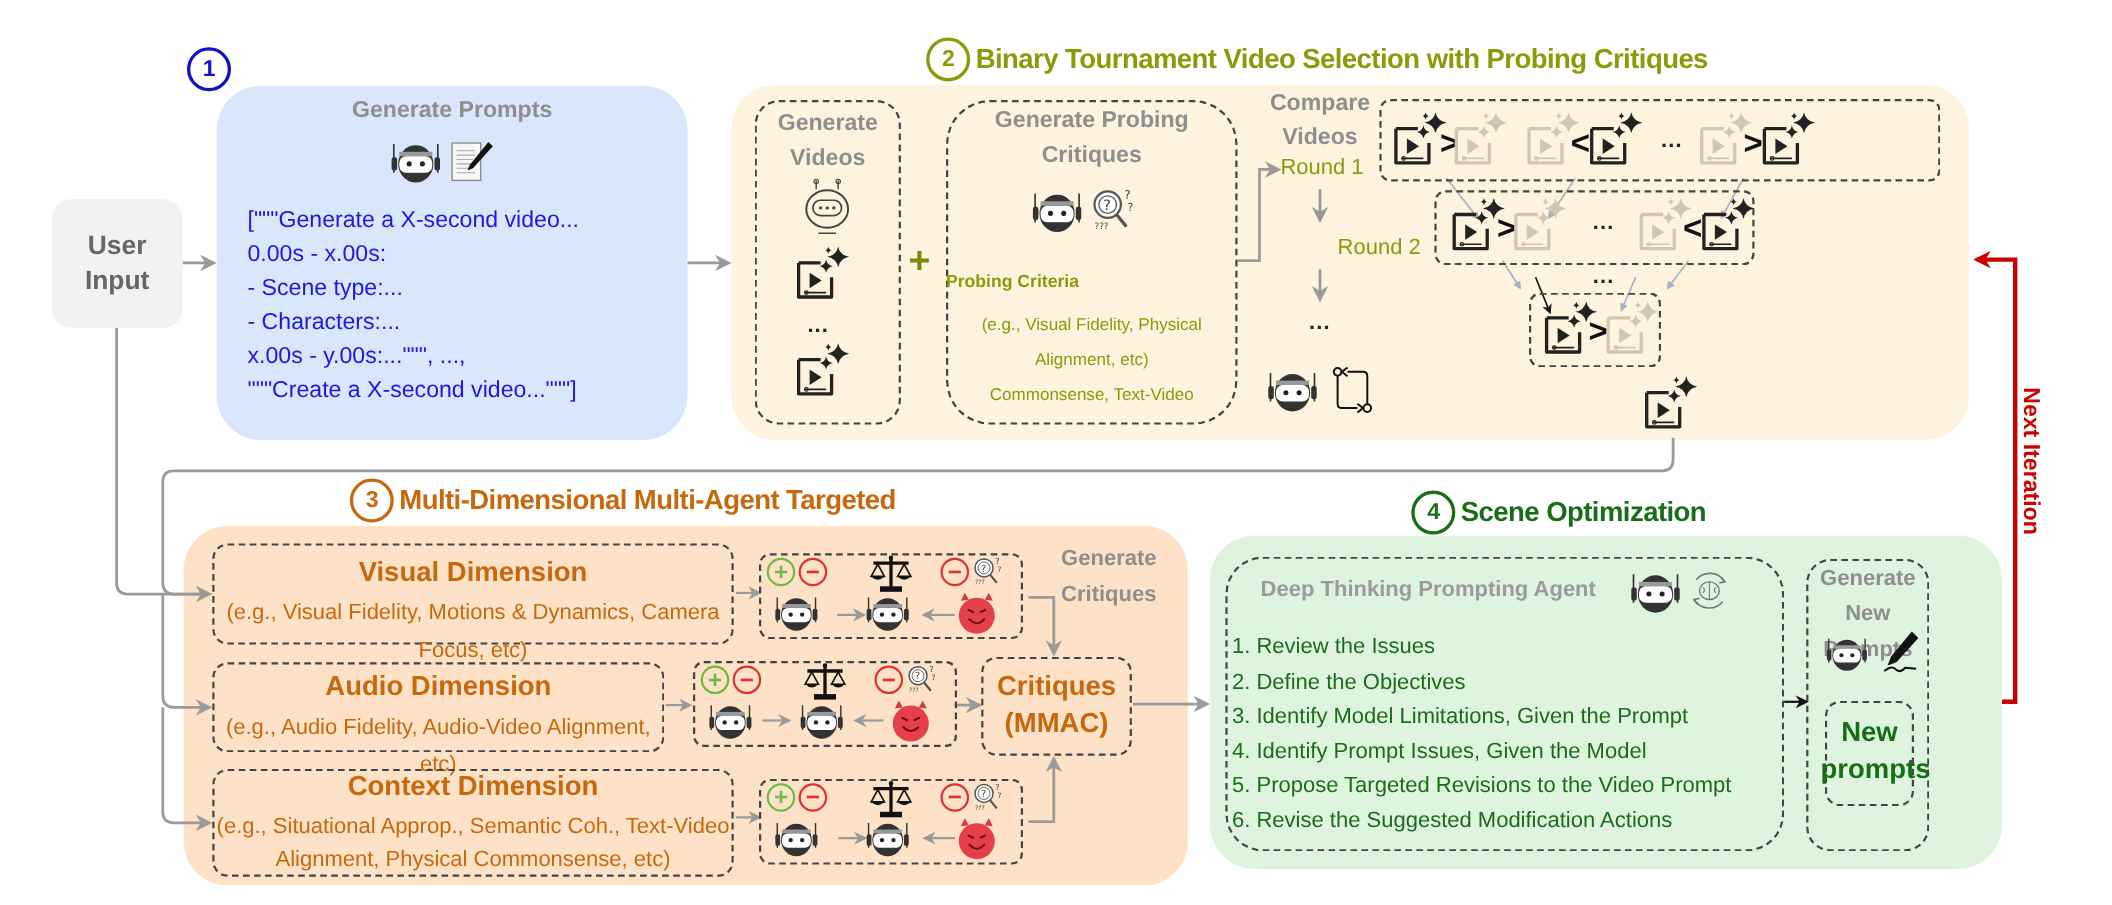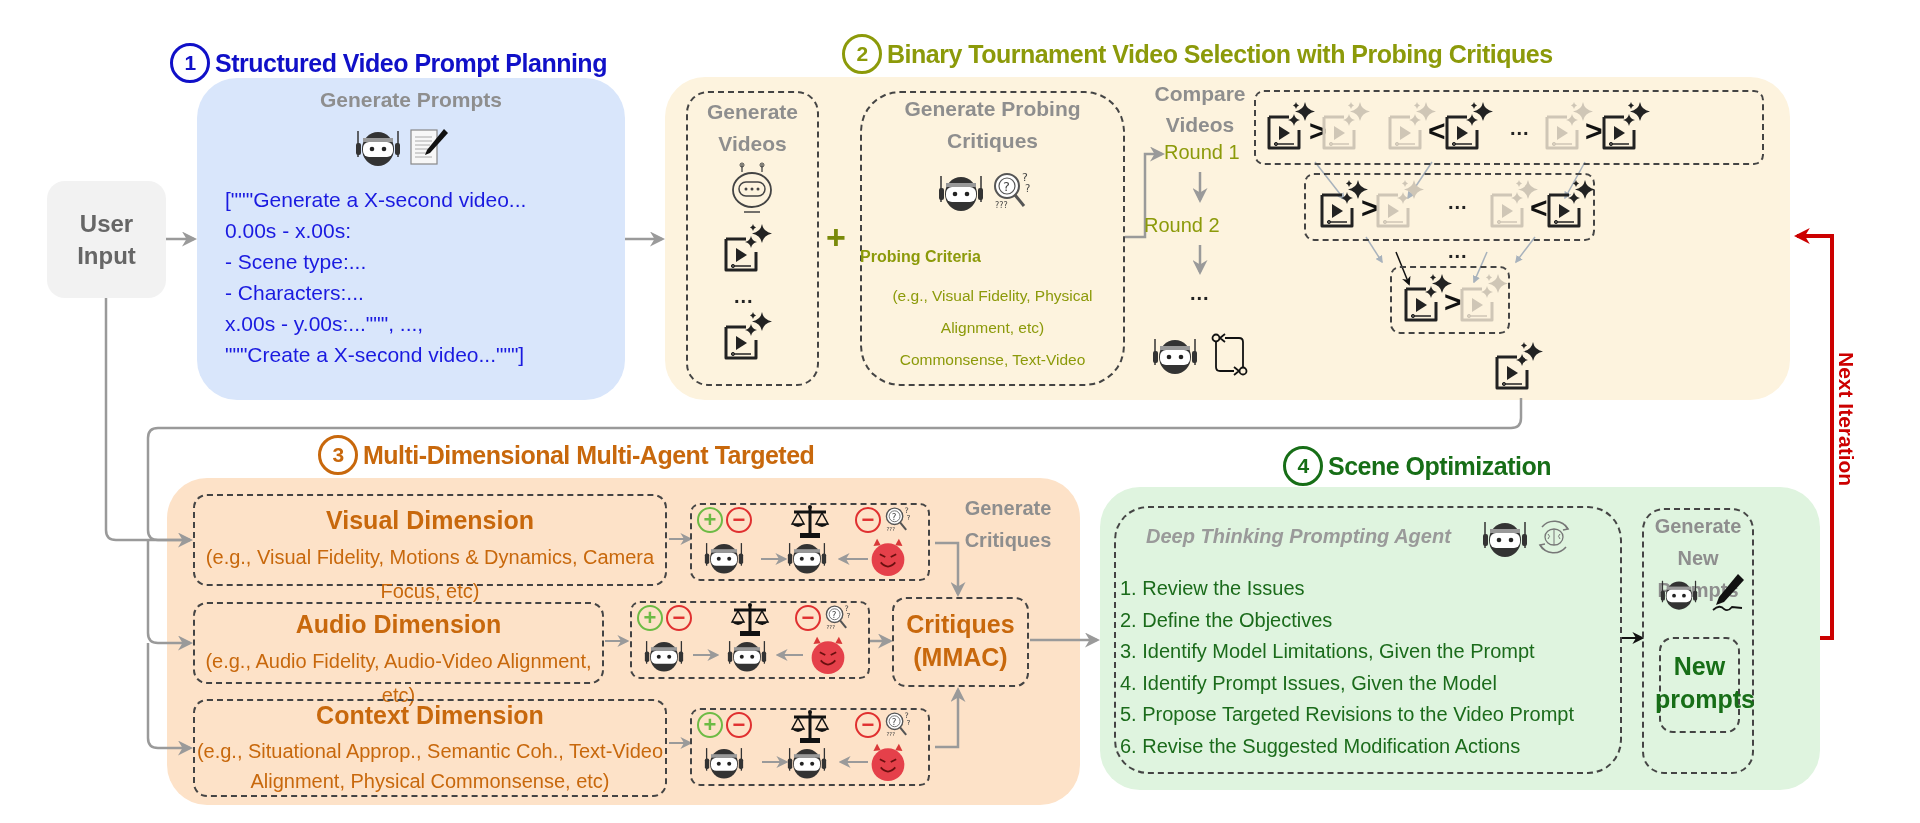--- a/index.html
+++ b/index.html
@@ -143,21 +143,20 @@
   </g>
 </svg>
 
 <div class="abs" style="left:47px;top:181px;width:119px;height:117px;background:#f2f2f2;border-radius:18px;display:flex;flex-direction:column;align-items:center;justify-content:center;color:#666;font-weight:bold;font-size:24px;line-height:1.3;">
   <span>User</span>
   <span>Input</span>
 </div>
 
 <div class="title" style="left:170px;top:43px;color:#1010c8;">
   <span class="circ">1</span>
-  <span>Structured Video Prompt Planning</span>
 </div>
 <div class="abs gray-h" style="left:197px;top:84px;width:428px;">Generate Prompts</div>
 <svg class="robot" style="left:355px;top:127px;">
     <use href="#robot-sym"></use>
   </svg>
 <svg class="abs" width="42" height="42" viewBox="0 0 42 42" style="left:408px;top:126px;">
   <rect x="3" y="4" width="26" height="34" fill="#f7f7f7" stroke="#888" stroke-width="1.2"></rect>
   <g stroke="#aaa" stroke-width="1">
       <line x1="7" y1="11" x2="24" y2="11"></line>
       <line x1="7" y1="15" x2="24" y2="15"></line>
@@ -224,21 +223,21 @@
   <div>(e.g., Visual Fidelity, Physical</div>
   <div>Alignment, etc)</div>
   <div>Commonsense, Text-Video</div>
 </div>
 
 <div class="abs gray-h" style="left:1145px;top:78px;width:110px;line-height:31px;">
   <div>Compare</div>
   <div>Videos</div>
 </div>
 <div class="abs" style="left:1164px;top:141px;font-size:20px;color:#8c9a0a;">Round 1</div>
-<div class="abs" style="left:1144px;top:214px;font-size:20px;color:#8c9a0a;">Round 2</div>
+<div class="abs" style="left:1216px;top:214px;font-size:20px;color:#8c9a0a;">Round 2</div>
 <div class="dots" style="left:1190px;top:282px;">...</div>
 <svg class="robot" style="left:1152px;top:335px;">
     <use href="#robot-sym"></use>
   </svg>
 <svg class="abs" width="38" height="44" viewBox="0 0 38 44" style="left:1210px;top:333px;">
   <circle cx="6" cy="5" r="3.5" fill="none" stroke="#111" stroke-width="1.8"></circle>
   <path d="M6 9 V34 Q6 38 10 38 H24" fill="none" stroke="#111" stroke-width="1.8"></path>
   <path d="M24 34 L29 38 L24 42" fill="none" stroke="#111" stroke-width="1.8"></path>
   <circle cx="33" cy="38" r="3.5" fill="none" stroke="#111" stroke-width="1.8"></circle>
   <path d="M33 34 V9 Q33 5 29 5 H15" fill="none" stroke="#111" stroke-width="1.8"></path>
@@ -390,21 +389,21 @@
 <div class="abs" style="left:892px;top:608px;width:137px;text-align:center;font-size:25px;font-weight:bold;color:#c8680c;line-height:33px;">
   <div>Critiques</div>
   <div>(MMAC)</div>
 </div>
 
 <div class="title" style="left:1283px;top:446px;color:#176e17;">
   <span class="circ">4</span>
   <span>Scene Optimization</span>
 </div>
 <div class="dashed" style="left:1114px;top:506px;width:508px;height:268px;border-radius:34px;"></div>
-<div class="abs" style="left:1146px;top:525px;font-size:20px;font-weight:bold;color:#9a9a9a;font-style:italic;">Deep Thinking Prompting Agent</div>
+<div class="abs" style="left:1146px;top:525px;font-size:20px;font-weight:bold;color:#9a9a9a;">Deep Thinking Prompting Agent</div>
 <svg class="robot" style="left:1482px;top:518px;">
     <use href="#robot-sym"></use>
   </svg>
 <svg class="abs" width="40" height="40" viewBox="0 0 40 40" style="left:1534px;top:517px;">
   <path d="M8 10 A16 16 0 0 1 34 12" fill="none" stroke="#777" stroke-width="1.5"></path>
   <path d="M32 30 A16 16 0 0 1 6 28" fill="none" stroke="#777" stroke-width="1.5"></path>
   <path d="M31 8 L34 12 L29 13" fill="none" stroke="#777" stroke-width="1.5"></path>
   <path d="M9 32 L6 28 L11 27" fill="none" stroke="#777" stroke-width="1.5"></path>
   <ellipse cx="20" cy="20" rx="9" ry="8" fill="none" stroke="#777" stroke-width="1.3"></ellipse>
   <path d="M20 12 V28 M14 17 Q17 19 14 22 M26 17 Q23 19 26 22" fill="none" stroke="#777" stroke-width="1"></path>

